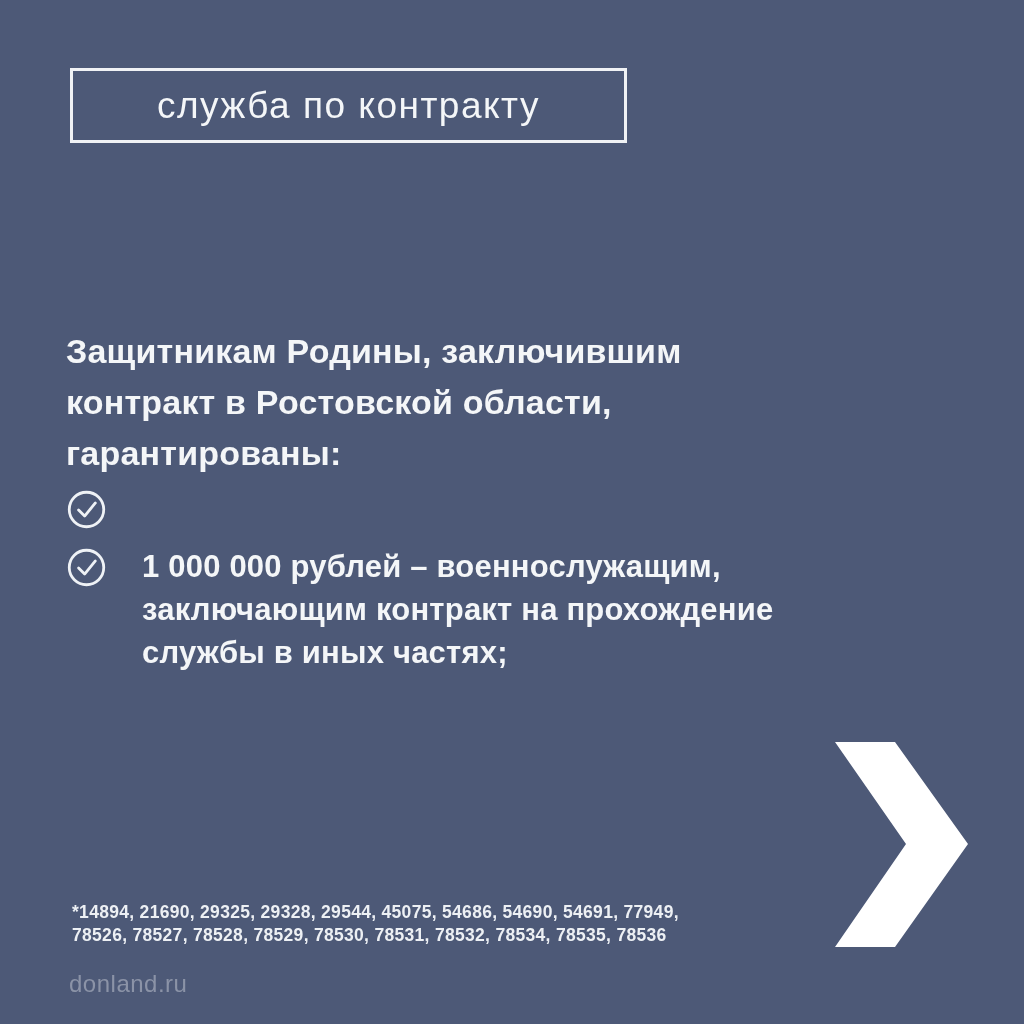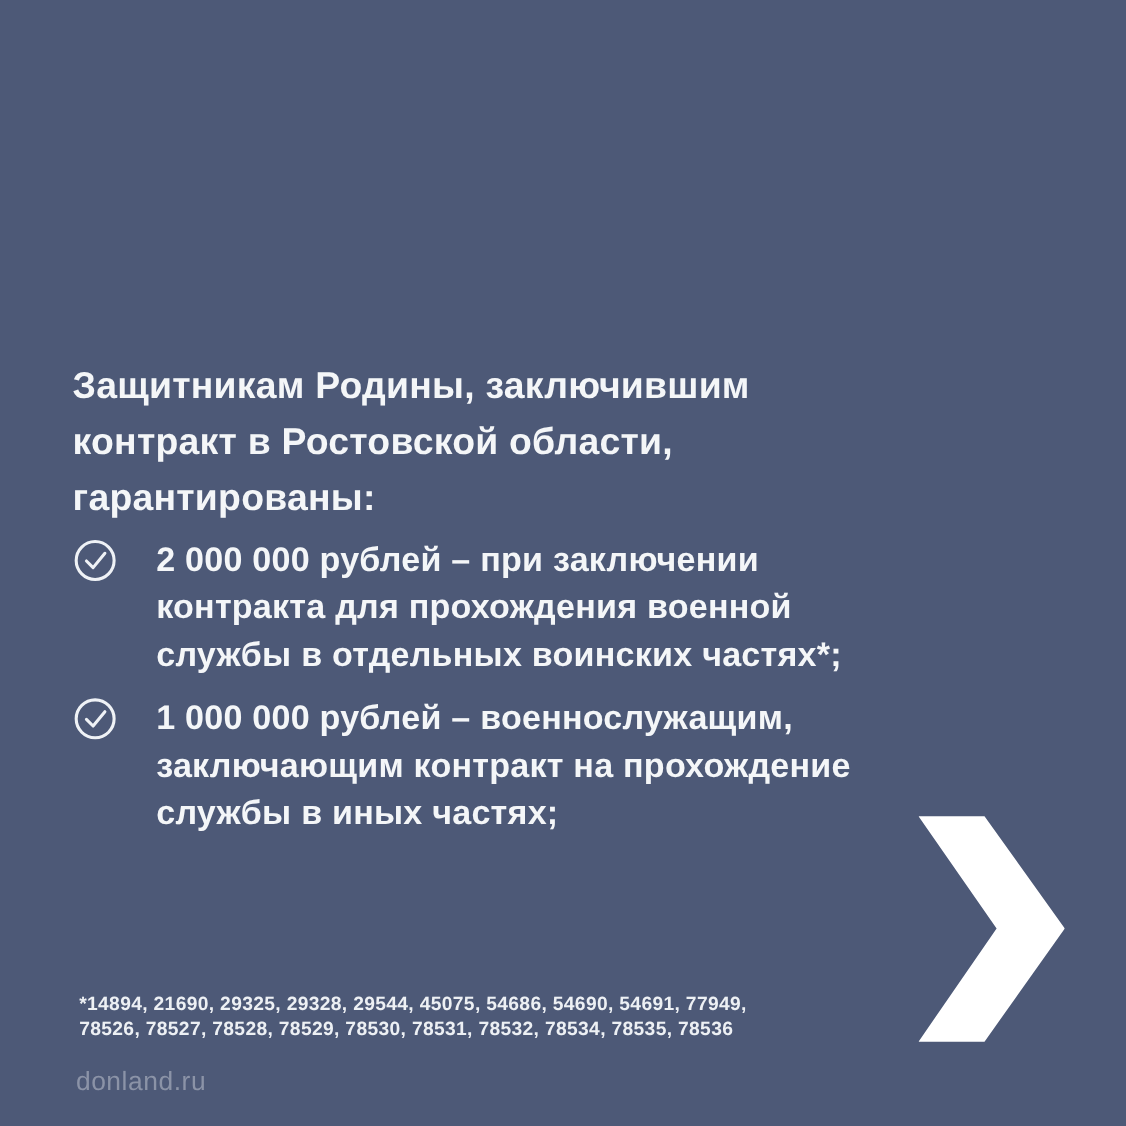--- a/index.html
+++ b/index.html
@@ -117,36 +117,36 @@
     display: block;
     width: 133px;
     height: 207px;
   }
 </style>
 </head>
 <body>
 
 <div class="poster">
 
+  <div class="tag-box">
+    <span>служба по контракту</span>
+  </div>
 
   <h1 class="heading">Защитникам Родины, заключившим
 контракт в Ростовской области,
 гарантированы:</h1>
 
   <ul class="benefits">
     <li class="benefit">
       <span class="check-icon">
         <svg viewBox="0 0 44 44" aria-hidden="true">
           <circle cx="22" cy="22" r="18.5" fill="none" stroke="currentColor" stroke-width="3"></circle>
           <path d="M13.5 22.5 L20 29 L31.5 15" fill="none" stroke="currentColor" stroke-width="3" stroke-linecap="round" stroke-linejoin="round"></path>
         </svg>
       </span>
-      <span class="benefit-text">2 000 000 рублей – при заключении
-контракта для прохождения военной
-службы в отдельных воинских частях*;</span>
     </li>
     <li class="benefit">
       <span class="check-icon">
         <svg viewBox="0 0 44 44" aria-hidden="true">
           <circle cx="22" cy="22" r="18.5" fill="none" stroke="currentColor" stroke-width="3"></circle>
           <path d="M13.5 22.5 L20 29 L31.5 15" fill="none" stroke="currentColor" stroke-width="3" stroke-linecap="round" stroke-linejoin="round"></path>
         </svg>
       </span>
       <span class="benefit-text">1 000 000 рублей – военнослужащим,
 заключающим контракт на прохождение

